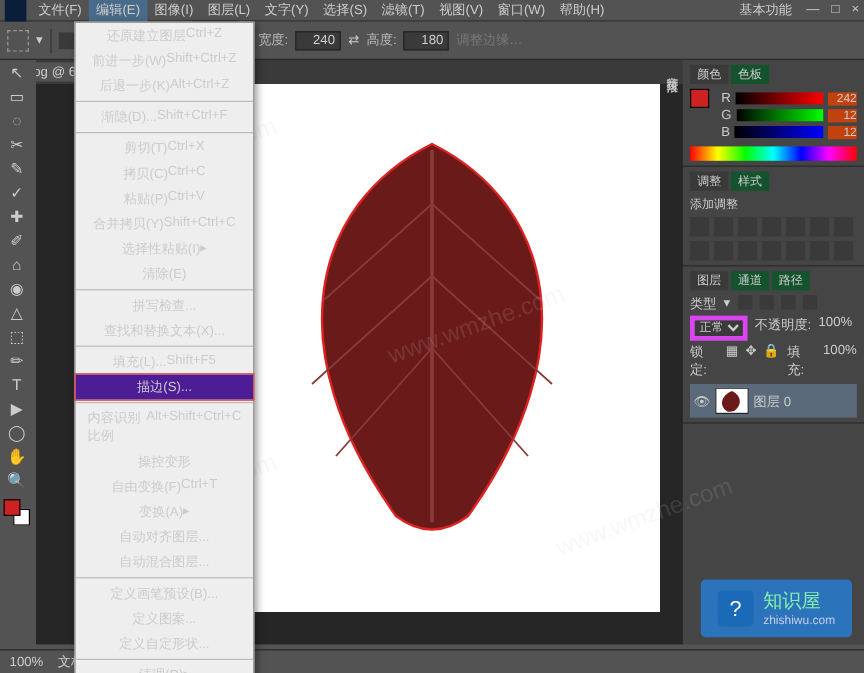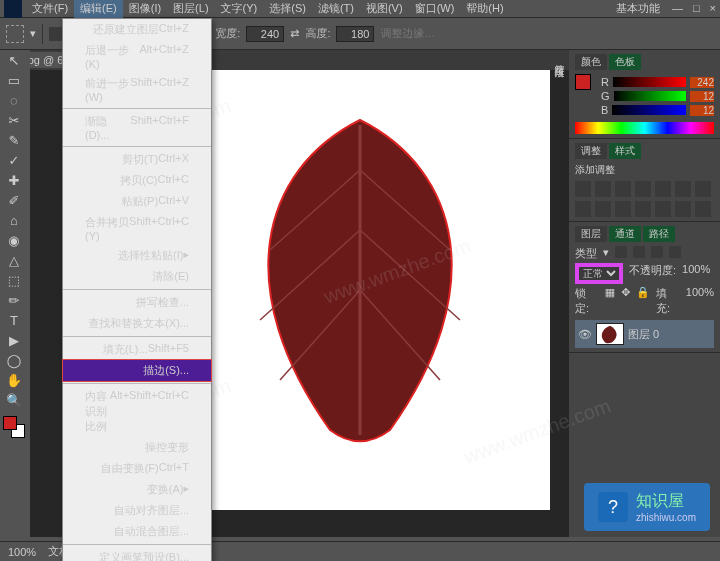--- a/index.html
+++ b/index.html
@@ -32,21 +32,21 @@
 .spectrum{height:12px;background:linear-gradient(to right,red,yellow,lime,cyan,blue,magenta,red);margin-top:4px}
 .adjust-grid{display:flex;flex-wrap:wrap;gap:4px;margin-top:4px}
 .adjust-grid span{width:16px;height:16px;background:#3a3a3a;display:inline-block}
 .layer-opts{display:flex;gap:6px;font-size:10px;margin:2px 0}
 .layer-opts select{background:#3a3a3a;border:4px solid #d946ef;color:#ccc;font-size:10px}
 .layer-row{display:flex;align-items:center;gap:4px;background:#5a6a7a;padding:3px;margin-top:4px}
 .layer-row .eye{width:14px}
 .layer-row .thumb{width:28px;height:22px;background:#fff;border:1px solid #222}
 .status{position:absolute;bottom:0;left:0;right:0;height:20px;background:#535353;display:flex;align-items:center;padding:0 8px;gap:12px;font-size:10px;border-top:1px solid #2a2a2a}
 .dropdown{position:absolute;left:62px;top:18px;width:150px;background:#eee;border:1px solid #888;box-shadow:2px 2px 6px rgba(0,0,0,.4);z-index:100}
-.dropdown .item{padding:3px 22px;color:#222;font-size:11px;display:flex;justify-content:flex-end;cursor:default}
+.dropdown .item{padding:3px 10px;color:#222;font-size:11px;display:flex;justify-content:center;cursor:default}
 .dropdown .item.disabled{color:#999}
 .dropdown .item.hi{background:#4c1d95;outline:1px solid #d44}
 .dropdown hr{border:none;border-top:1px solid #bbb;margin:2px 0}
 .winctrl{position:absolute;right:4px;top:2px;display:flex;gap:10px;color:#ccc;font-size:12px}
 .brand{position:absolute;right:10px;bottom:30px;background:rgba(40,120,200,.9);padding:8px 14px;border-radius:4px;display:flex;align-items:center;gap:8px}
 .brand .logo{width:30px;height:30px;background:#1a6ab8;border-radius:4px;display:flex;align-items:center;justify-content:center;color:#fff;font-size:18px}
 .brand .txt{color:#86efac;font-size:16px}
 .brand .sub{color:#cce;font-size:10px}
 .wm{position:absolute;color:rgba(200,200,200,.15);font-size:20px;transform:rotate(-20deg);pointer-events:none}
 .righttab{position:absolute;right:152px;top:50px;writing-mode:vertical-rl;background:#3a3a3a;padding:6px 2px;font-size:10px}
@@ -235,26 +235,26 @@
   <span>文档：1.24M / 1.19M</span>
     <span>▸</span>
 </div>
 
 <div class="dropdown" id="dropdown">
     <div class="item">
       <span>还原建立图层</span>
       <span>Ctrl+Z</span>
     </div>
     <div class="item">
+      <span>前进一步(W)</span>
+      <span>Shift+Ctrl+Z</span>
+    </div>
+    <div class="item">
       <span>后退一步(K)</span>
       <span>Alt+Ctrl+Z</span>
-    </div>
-    <div class="item">
-      <span>前进一步(W)</span>
-      <span>Shift+Ctrl+Z</span>
     </div>
     <hr>
     <div class="item disabled">
       <span>渐隐(D)...</span>
       <span>Shift+Ctrl+F</span>
     </div>
     <hr>
     <div class="item">
       <span>剪切(T)</span>
       <span>Ctrl+X</span>

